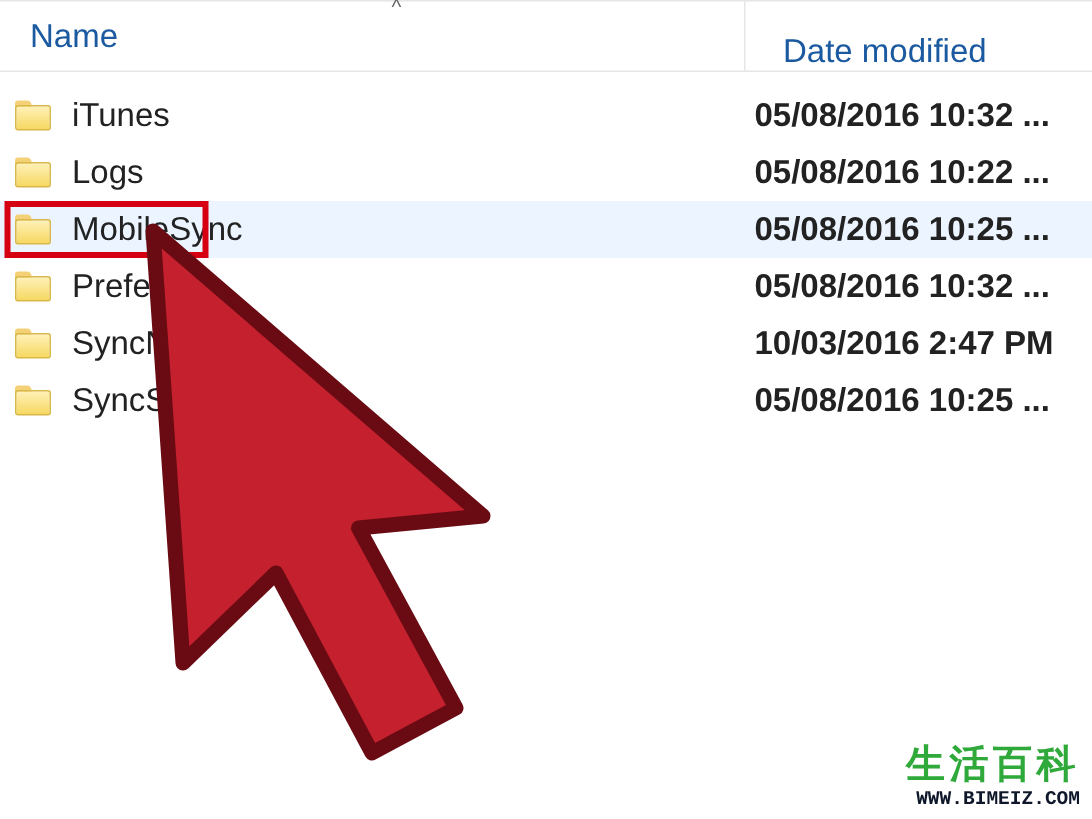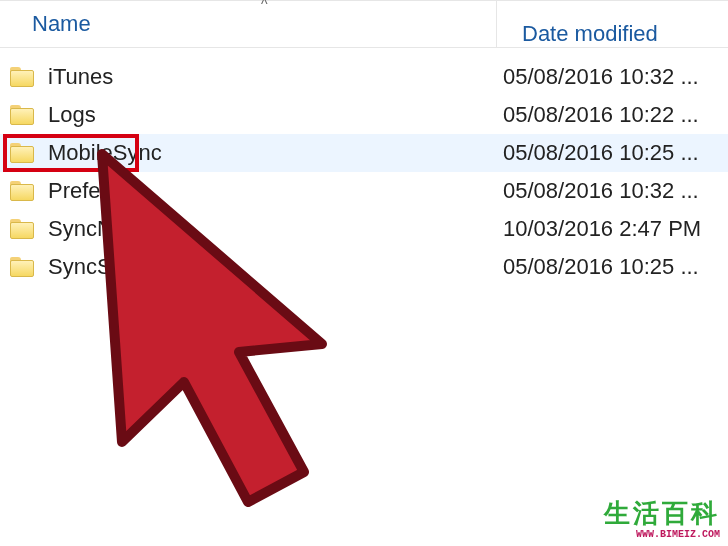--- a/index.html
+++ b/index.html
@@ -1,36 +1,36 @@
 <!DOCTYPE html>
 <html><head>
 <meta charset="utf-8">
 <style>
   html,body { margin:0; padding:0; width:728px; height:546px; font-family:"Segoe UI",Arial,sans-serif; background:#fff; overflow:hidden; color:#222; }
   .window { position:relative; width:728px; height:546px; box-sizing:border-box; }
   .header { display:flex; border-top:1px solid #e6e6e6; border-bottom:1px solid #e6e6e6; height:48px; box-sizing:border-box; }
-  .col-name { flex:0 0 497px; display:flex; align-items:center; border-right:1px solid #e6e6e6; padding-left:32px; box-sizing:border-box; }
+  .col-name { flex:0 0 497px; display:flex; align-items:center; border-right:1px solid #e6e6e6; padding-left:20px; box-sizing:border-box; }
   .col-date { flex:1; display:flex; align-items:flex-end; padding-left:25px; box-sizing:border-box; }
   .header span.label { font-size:22px; color:#1b5aa0; font-weight:400; }
   .sort-ind { position:absolute; left:261px; top:-4px; font-size:14px; color:#666; }
   .list { margin-top:10px; }
   .row { display:flex; height:38px; align-items:center; }
   .row.selected { background:#ecf5ff; }
   .row .cell-name { flex:0 0 497px; display:flex; align-items:center; padding-left:10px; box-sizing:border-box; }
-  .row .cell-date { flex:1; display:flex; align-items:center; padding-left:6px; box-sizing:border-box; }
+  .row .cell-date { flex:1; display:flex; align-items:center; padding-left:6px; box-sizing:border-box;font-weight:bold; }
   .row .fname, .row .dval { font-size:22px; color:#222; }
   .highlight-box { position:absolute; left:3px; top:134px; width:136px; height:38px; border:4px solid #d50012; box-sizing:border-box; pointer-events:none; }
   .folder-icon { width:24px; height:20px; position:relative; margin-right:14px; flex:0 0 24px; }
   .folder-icon .tab { position:absolute; top:0; left:0; width:11px; height:5px; background:#f4d177; border-top-left-radius:2px; border-top-right-radius:3px; }
   .folder-icon .body { position:absolute; top:3px; left:0; width:24px; height:17px; background:linear-gradient(#fff1b8,#f6d862); border:1px solid #d9b84a; border-radius:2px; box-sizing:border-box; }
   .cursor-wrap { position:absolute; left:82px; top:134px; width:300px; height:380px; pointer-events:none; }
   .cursor-wrap svg { width:100%; height:100%; }
   .watermark { position:absolute; right:8px; bottom:6px; text-align:right; pointer-events:none;font-family:Liberation Mono, monospace; }
   .watermark .line1 { font-size:26px; font-weight:800; color:#2faa3a; letter-spacing:3px; text-shadow:1px 1px 0 #fff, -1px -1px 0 #fff, 1px -1px 0 #fff, -1px 1px 0 #fff; }
-  .watermark .line2 { font-size:10px; font-weight:700; color:#be185d; text-shadow:1px 1px 0 #fff, -1px -1px 0 #fff; margin-top:-2px;margin-left:48px; }
+  .watermark .line2 { font-size:13px; font-weight:700; color:#0f172a; text-shadow:1px 1px 0 #fff, -1px -1px 0 #fff; margin-top:-2px;margin-left:48px; }
 </style>
 </head>
 <body>
 
 <div class="window">
 
   <div class="header">
     <span class="sort-ind">^</span>
     <div class="col-name">
       <span class="label">Name</span>

